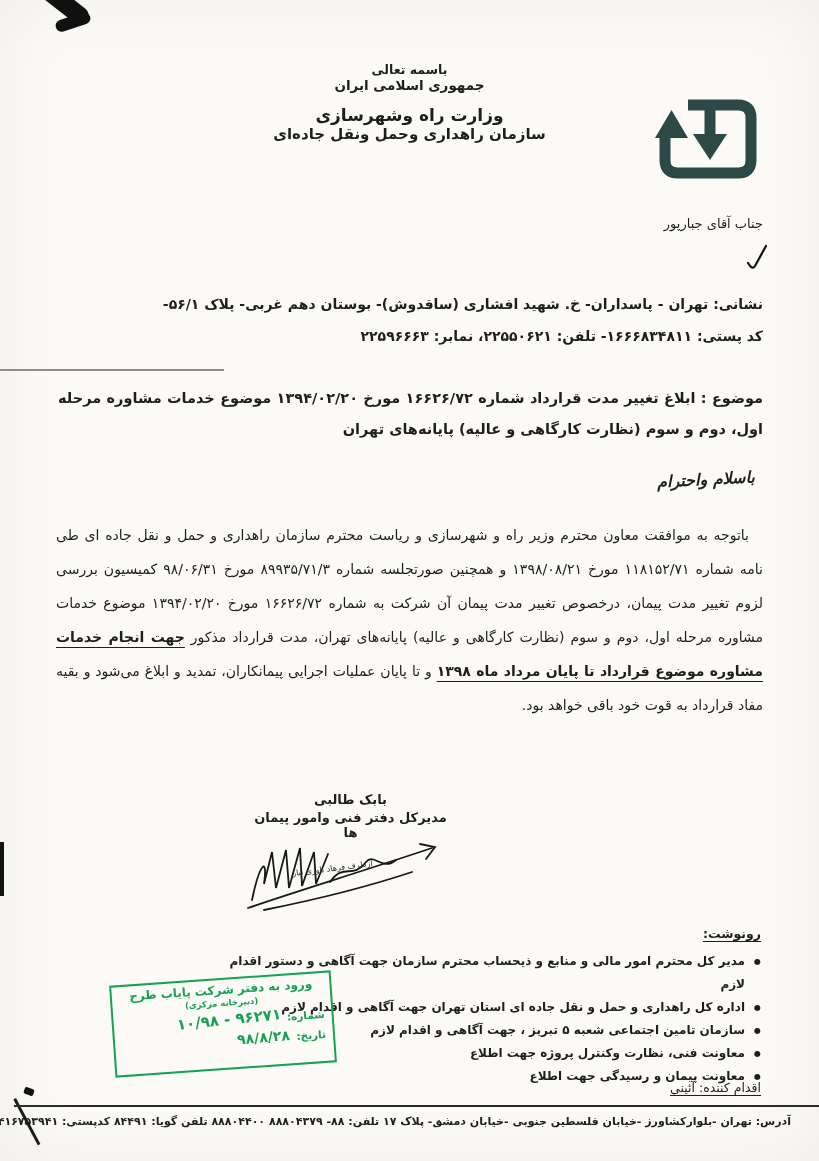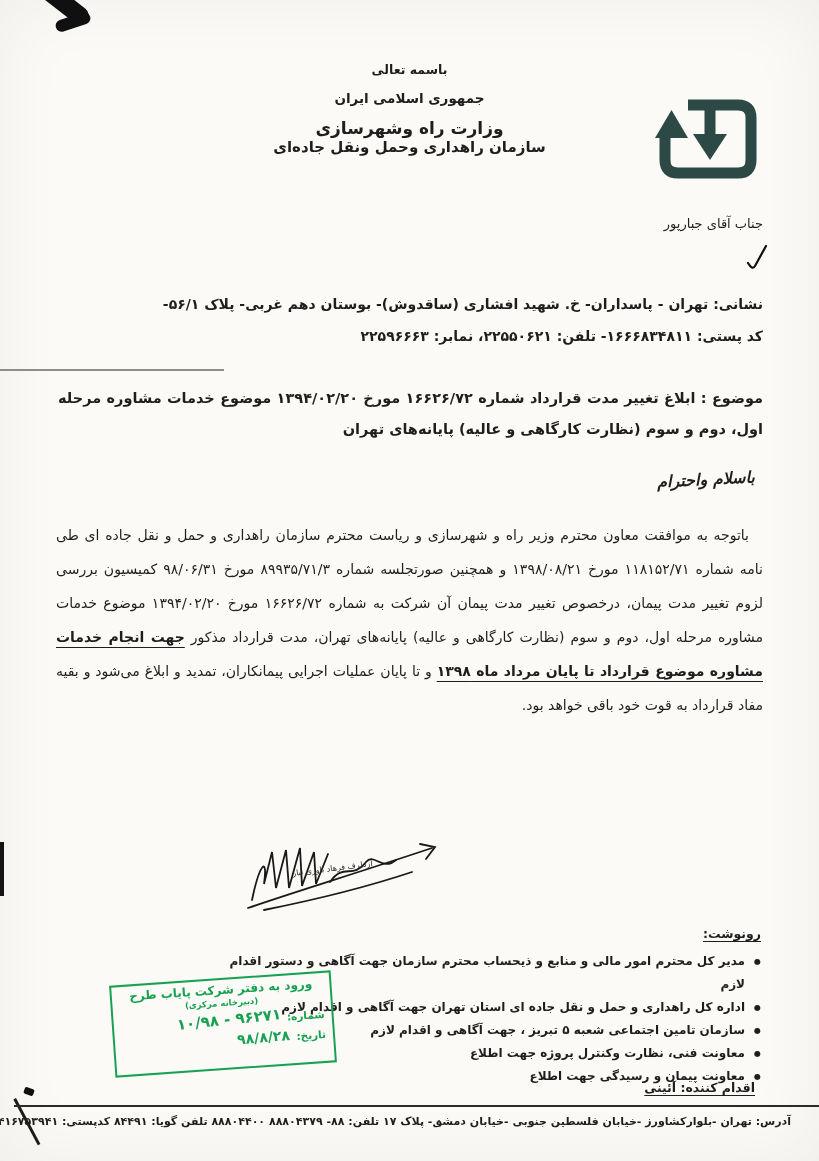--- a/index.html
+++ b/index.html
@@ -8,21 +8,21 @@
     position:relative; width:819px; height:1161px; margin:0 auto;
     background:#fbfaf6; overflow:hidden; color:#1e1e1e;
     font-family:"DejaVu Sans", sans-serif; direction:rtl;
     box-shadow: inset 0 0 70px rgba(0,0,0,0.05);
   }
   
   .meta { position:absolute; left:58px; top:102px; width:152px; text-align:right; font-size:13px; font-weight:bold; }
   .meta-line { margin-bottom:15px; letter-spacing:.3px; }
   
   .lh { position:absolute; top:62px; left:50%; transform:translateX(-50%); text-align:center; white-space:nowrap; }
-  .lh-besmele { font-size:12.5px; font-weight:bold; margin-bottom:13px; }
+  .lh-besmele { font-size:12.5px; font-weight:bold; }
   .lh-country { font-size:13.5px; font-weight:bold; margin-bottom:12px; }
   .lh-ministry { font-size:17px; font-weight:800; margin-bottom:0; letter-spacing:.5px; }
   .lh-org { font-size:15px; font-weight:800; letter-spacing:.5px; }
   
   .logo { position:absolute; right:50px; top:90px; width:122px; height:100px; }
   
   .rcp-name { position:absolute; right:56px; top:216px; font-size:13px; font-weight:400; }
   .rcp-title { position:absolute; right:74px; top:245px; font-size:16.5px; font-weight:800; }
   .check { position:absolute; right:50px; top:243px; width:24px; height:30px; }
   .addr1 { position:absolute; right:56px; top:296px; font-size:14px; font-weight:800;text-align:center; }
@@ -39,21 +39,21 @@
   .sign-block { position:absolute; left:248px; top:792px; width:205px; text-align:center; }
   .sign-name { font-size:13px; font-weight:800; }
   .sign-title { font-size:13px; font-weight:800; margin-top:3px; }
   .scribble { position:absolute; left:232px; top:822px; width:215px; height:95px; }
   .onbehalf { position:absolute; left:292px; top:864px; font-size:8px; color:#2b2b2b; transform:rotate(-7deg); white-space:nowrap; }
   
   .cc-label { position:absolute; right:58px; top:926px; font-size:12.5px; font-weight:800; text-decoration:underline; text-underline-offset:3px; }
   .cc-list { position:absolute; right:58px; top:950px; width:545px; font-size:12px; font-weight:bold; }
   .cc-item { display:flex; gap:9px; line-height:23px; align-items:flex-start; }
   .cc-bullet { font-size:8px; line-height:23px; }
-  .handler { position:absolute; right:64px; top:1080px; font-size:12.5px; font-weight:700; text-decoration:underline; text-underline-offset:3px; }
+  .handler { position:absolute; right:58px; top:1080px; font-size:12.5px; font-weight:400; text-decoration:underline; text-underline-offset:3px; }
   
   .stamp { position:absolute; left:112px; top:978px; width:222px; height:92px; transform:rotate(-4deg);
     border:2px solid #17a152; color:#17a152; padding:3px 7px 0 7px; }
   .stamp-title { font-size:12px; font-weight:800; text-align:center; letter-spacing:.3px; }
   .stamp-sub { font-size:8.5px; text-align:center; margin-top:1px; font-weight:bold; }
   .stamp-row { font-size:10.5px; font-weight:bold; margin-top:3px; display:flex; align-items:baseline; gap:6px; }
   .stamp-hand { font-size:15px; font-weight:800; letter-spacing:2px; transform:rotate(-2deg); }
   .stamp-hand2 { font-size:14px; font-weight:800; letter-spacing:2px; transform:rotate(-1deg); }
   
   .footer-rule { position:absolute; left:14px; right:0; top:1105px; height:2px; background:#2b2b2b; }
@@ -101,20 +101,24 @@
   <div class="rule-partial"></div>
 
   <div class="subject">موضوع : ابلاغ تغییر مدت قرارداد شماره ۱۶۶۲۶/۷۲ مورخ ۱۳۹۴/۰۲/۲۰ موضوع خدمات مشاوره مرحله اول، دوم و سوم (نظارت کارگاهی و عالیه) پایانه‌های تهران</div>
 
   <div class="salutation">باسلام واحترام</div>
 
   <div class="body-text">
     <span>باتوجه به موافقت معاون محترم وزیر راه و شهرسازی و ریاست محترم سازمان راهداری و حمل و نقل جاده ای طی نامه شماره ۱۱۸۱۵۲/۷۱ مورخ ۱۳۹۸/۰۸/۲۱ و همچنین صورتجلسه شماره ۸۹۹۳۵/۷۱/۳ مورخ ۹۸/۰۶/۳۱ کمیسیون بررسی لزوم تغییر مدت پیمان، درخصوص تغییر مدت پیمان آن شرکت به شماره ۱۶۶۲۶/۷۲ مورخ ۱۳۹۴/۰۲/۲۰ موضوع خدمات مشاوره مرحله اول، دوم و سوم (نظارت کارگاهی و عالیه) پایانه‌های تهران، مدت قرارداد مذکور </span><span class="u-bold">جهت انجام خدمات مشاوره موضوع قرارداد تا پایان مرداد ماه ۱۳۹۸</span><span> و تا پایان عملیات اجرایی پیمانکاران، تمدید و ابلاغ می‌شود و بقیه مفاد قرارداد به قوت خود باقی خواهد بود.</span>
   </div>
 
+  <div class="sign-block">
+    <div class="sign-name">بابک طالبی</div>
+    <div class="sign-title">مدیرکل دفتر فنی وامور پیمان ها</div>
+  </div>
   <svg class="scribble" viewBox="0 0 215 95">
     <g fill="none" stroke="#191919" stroke-width="1.8" stroke-linecap="round">
       <path d="M20 78 C 28 40, 36 34, 32 62 L 40 30 L 44 66 L 54 28 L 57 66 L 68 26 L 70 64 L 82 30 L 84 62 L 96 32"></path>
       <path d="M16 86 C 62 70, 122 52, 200 26"></path>
       <path d="M188 22 l 15 3 l -9 12"></path>
       <path d="M98 60 C 112 40, 120 58, 134 40 C 142 30, 150 50, 164 38"></path>
       <path d="M32 88 C 72 80, 132 66, 180 50"></path>
     </g>
   </svg>
   <div class="onbehalf">ازطرف فرهاد باوری تبار</div>

